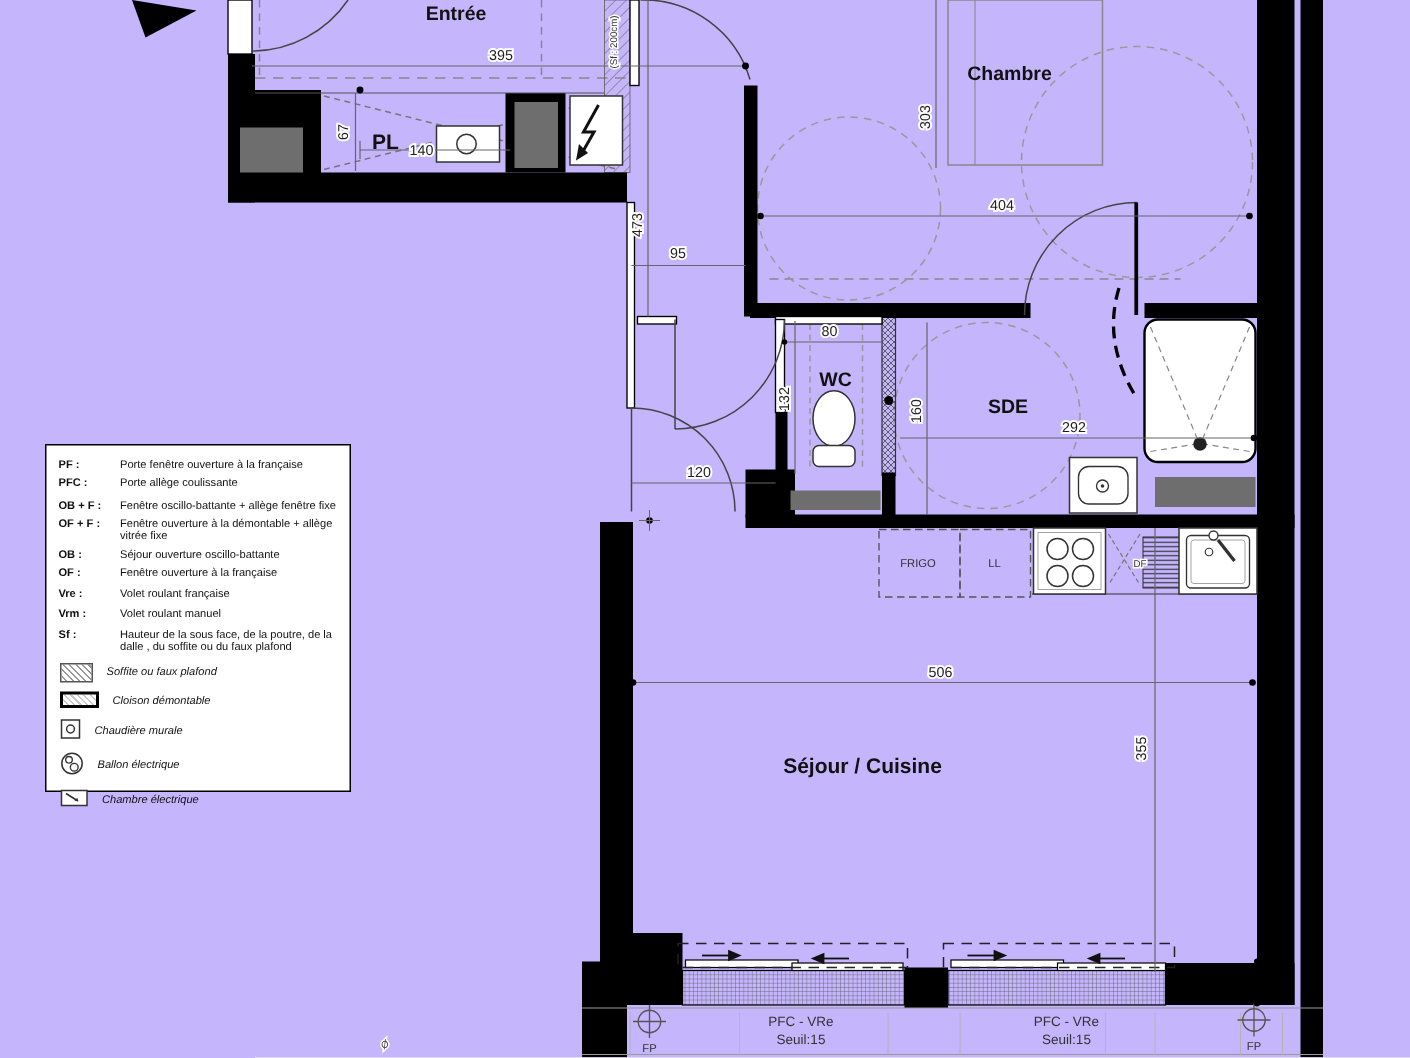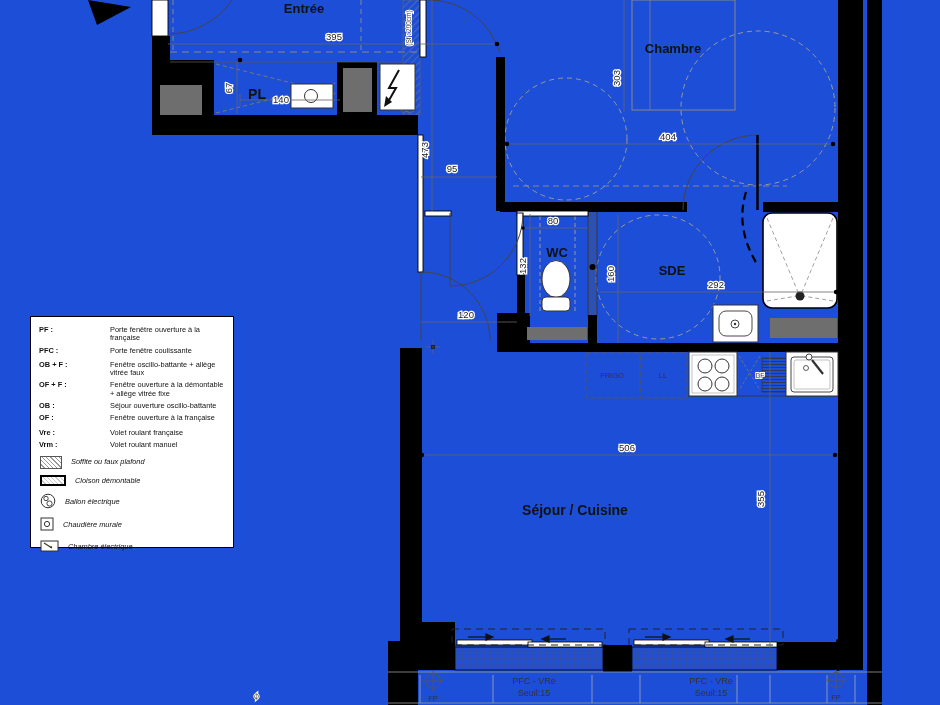--- a/index.html
+++ b/index.html
@@ -1,32 +1,32 @@
 <!DOCTYPE html>
 <html><head>
 <meta charset="utf-8">
 <style>
   html,body{margin:0;padding:0;background:#fff;}
-  .stage{position:relative;width:940px;height:705px;background:#1d4ed8;overflow:hidden;
+  .stage{position:relative;width:940px;height:705px;background:#c4b5fd;overflow:hidden;
          font-family:"Liberation Sans",sans-serif;}
   .plan-svg{position:absolute;left:0;top:0;}
   
   text{font-family:"Liberation Sans",sans-serif;fill:#1a1a1a;}
   .dim{font-size:9.5px;text-anchor:middle;paint-order:stroke;stroke:#fff;stroke-width:2.6px;fill:#222;}
   .room{font-size:13px;font-weight:bold;text-anchor:middle;fill:#111;}
   .room-lg{font-size:14px;}
   .tiny{font-size:7.5px;text-anchor:middle;fill:#333;}
   .micro{font-size:6.5px;text-anchor:middle;fill:#333;paint-order:stroke;stroke:#fff;stroke-width:2px;}
   .winlabel{font-size:9px;text-anchor:middle;fill:#333;}
   
-  .legend{position:absolute;left:30px;top:316px;width:204px;height:232px;border:1.4px solid #000;
+  .legend{position:absolute;left:30px;top:296px;width:204px;height:232px;border:1.4px solid #000;
           background:#fff;box-sizing:border-box;padding:9px 6px 4px 8px;font-size:7.4px;color:#111;}
   .lg-row{display:flex;gap:5px;margin-bottom:4.2px;line-height:8.2px;}
   .lg-abbr{font-weight:bold;flex:none;width:36px;white-space:nowrap;}
-  .lg-desc{flex:1;margin-left:30px;}
+  .lg-desc{flex:1;}
   .mt{margin-top:6px;justify-content:flex-end;}
   .lg-sym{display:flex;align-items:center;gap:9px;margin:6.5px 0 6.5px 1px;line-height:8px;font-style:italic;}
   .sw{flex:none;display:inline-block;}
   .sw-soffite{width:20px;height:11px;border:0.8px solid #555;
       background:repeating-linear-gradient(45deg,#fff 0 2px,#999 2px 3px);}
   .sw-cloison{width:22px;height:7px;border:2.6px solid #000;
       background:repeating-linear-gradient(45deg,#fff 0 2px,#c9c9c9 2px 3px);}
 </style>
 </head>
 <body>
@@ -309,25 +309,25 @@
   </g>
 </svg>
 
 <div class="legend">
   <div class="lg-row">
     <span class="lg-abbr">PF :</span>
     <span class="lg-desc">Porte fenêtre ouverture à la française</span>
   </div>
   <div class="lg-row">
     <span class="lg-abbr">PFC :</span>
-    <span class="lg-desc">Porte fenêtre coulissante</span>
+    <span class="lg-desc">Porte allège coulissante</span>
   </div>
   <div class="lg-row mt">
     <span class="lg-abbr">OB + F :</span>
-    <span class="lg-desc">Fenêtre oscillo-battante + allège vitrée faux</span>
+    <span class="lg-desc">Fenêtre oscillo-battante + allège fenêtre fixe</span>
   </div>
   <div class="lg-row">
     <span class="lg-abbr">OF + F :</span>
     <span class="lg-desc">Fenêtre ouverture à la démontable + allège vitrée fixe</span>
   </div>
   <div class="lg-row">
     <span class="lg-abbr">OB :</span>
     <span class="lg-desc">Séjour ouverture oscillo-battante</span>
   </div>
   <div class="lg-row">
@@ -335,50 +335,54 @@
     <span class="lg-desc">Fenêtre ouverture à la française</span>
   </div>
   <div class="lg-row mt">
     <span class="lg-abbr">Vre :</span>
     <span class="lg-desc">Volet roulant française</span>
   </div>
   <div class="lg-row">
     <span class="lg-abbr">Vrm :</span>
     <span class="lg-desc">Volet roulant manuel</span>
   </div>
+  <div class="lg-row mt">
+    <span class="lg-abbr">Sf :</span>
+    <span class="lg-desc">Hauteur de la sous face, de la poutre, de la dalle , du soffite ou du faux plafond</span>
+  </div>
 
   <div class="lg-sym">
     <span class="sw sw-soffite"></span>
     <span>Soffite ou faux plafond</span>
   </div>
   <div class="lg-sym">
     <span class="sw sw-cloison"></span>
     <span>Cloison démontable</span>
+  </div>
+  <div class="lg-sym">
+    <span class="sw">
+      <svg width="14" height="14">
+            <rect x="1" y="1" width="12" height="12" fill="#fff" stroke="#333" stroke-width="1"></rect>
+            <circle cx="7" cy="7" r="2.6" fill="none" stroke="#333" stroke-width="1"></circle>
+          </svg>
+    </span>
+    <span>Chaudière murale</span>
   </div>
   <div class="lg-sym">
     <span class="sw">
       <svg width="16" height="16">
             <circle cx="8" cy="8" r="6.8" fill="#fff" stroke="#333" stroke-width="1"></circle>
             <circle cx="6" cy="5.5" r="2.2" fill="none" stroke="#333" stroke-width="0.9"></circle>
             <circle cx="9.5" cy="10.5" r="2.6" fill="none" stroke="#333" stroke-width="0.9"></circle>
           </svg>
     </span>
     <span>Ballon électrique</span>
   </div>
   <div class="lg-sym">
     <span class="sw">
-      <svg width="14" height="14">
-            <rect x="1" y="1" width="12" height="12" fill="#fff" stroke="#333" stroke-width="1"></rect>
-            <circle cx="7" cy="7" r="2.6" fill="none" stroke="#333" stroke-width="1"></circle>
-          </svg>
-    </span>
-    <span>Chaudière murale</span>
-  </div>
-  <div class="lg-sym">
-    <span class="sw">
       <svg width="19" height="12">
             <rect x="1" y="1" width="17" height="10" fill="#fff" stroke="#333" stroke-width="1"></rect>
             <line x1="4" y1="3" x2="12" y2="8" stroke="#333" stroke-width="1.1"></line>
             <polygon points="12,8 9.5,7.8 11.6,5.8" fill="#333"></polygon>
           </svg>
     </span>
     <span>Chambre électrique</span>
   </div>
 </div>
 

